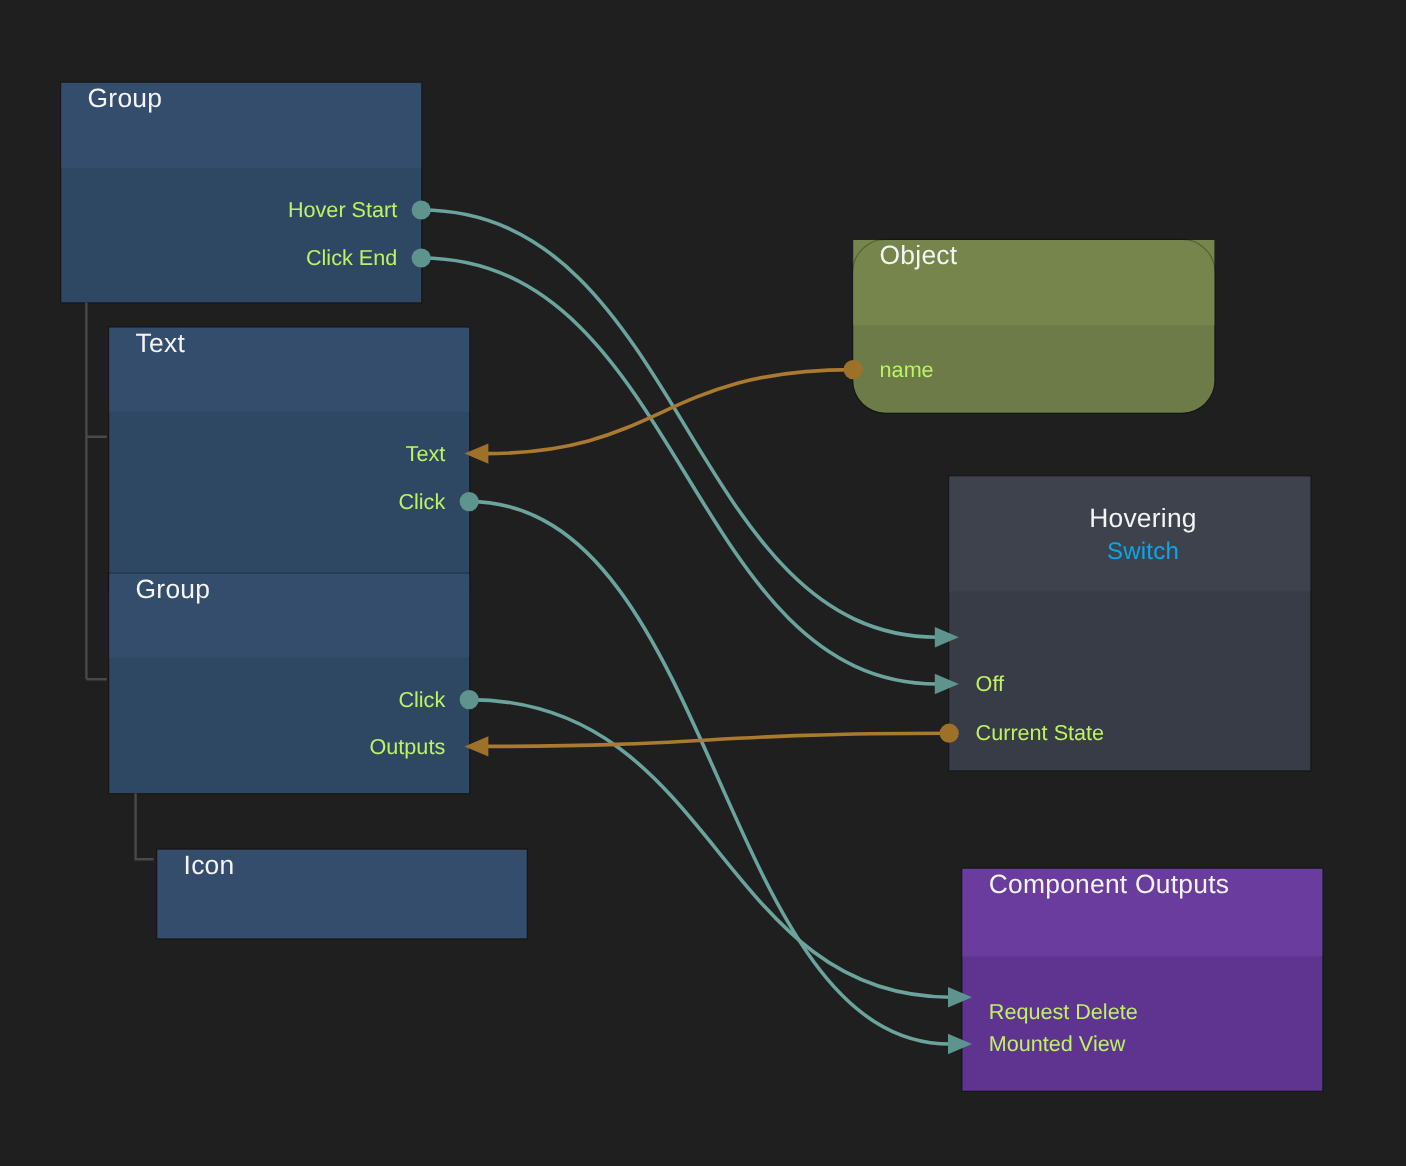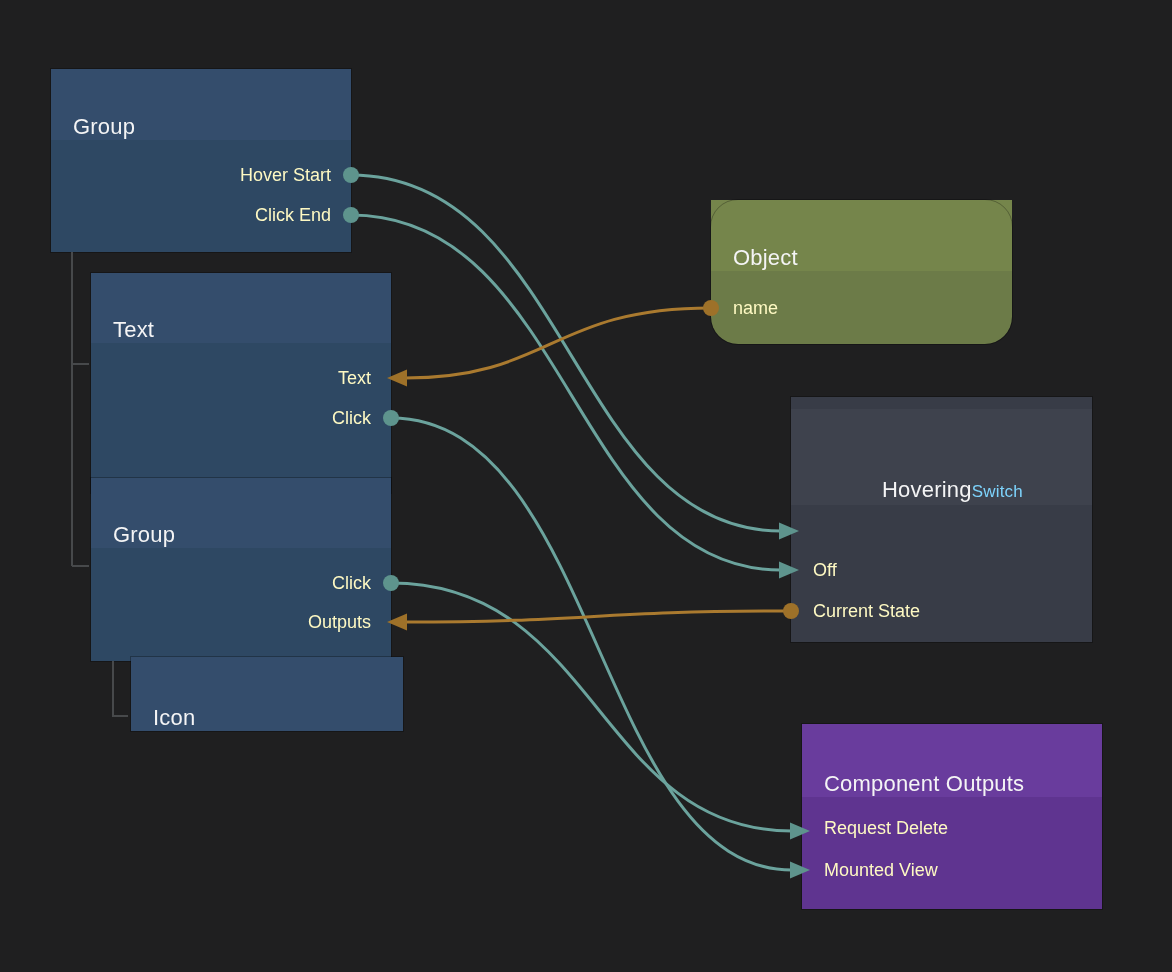--- a/index.html
+++ b/index.html
@@ -9,32 +9,32 @@
     background:#1f1f20;
     overflow:hidden;
     font-family:"Liberation Sans","DejaVu Sans",sans-serif;
   }
   .node{
     position:absolute;
     box-sizing:border-box;
     outline:1px solid rgba(0,0,0,.28);
   }
   .node .hdr{
-    display:flex;align-items:flex-end;
+    display:flex;align-items:flex-start;
     padding-left:22px;box-sizing:border-box;
     font-size:22px;color:#f4f4f5;letter-spacing:.2px;
   }
   .node .hdr.tall{
-    align-items:flex-end;justify-content:center;margin-top:12px;
+    flex-direction:column;align-items:center;justify-content:center;
   }
   .hdr .title-line{line-height:31px;}
-  .hdr .sub{font-size:17px;color:#7dd3fc;line-height:27px;}
+  .hdr .sub{font-size:20px;color:#0ea5e9;line-height:27px;}
   .port{
     position:absolute;left:0;right:0;height:24px;line-height:24px;
-    font-size:18px;color:#fef9c3;box-sizing:border-box;
+    font-size:18px;color:#bef264;box-sizing:border-box;
   }
   .port.right{text-align:right;padding-right:20px;}
   .port.left{text-align:left;padding-left:22px;}
   
   .blue{background:#2e4863;}      .blue .hdr{background:#344d6c;}
   .olive{background:#6c7b48;border-radius:27px;}     .olive .hdr{background:#75854b;}
   .gray{background:#383c47;}      .gray .hdr{background:#3e424d;}
   .purple{background:#5f3490;}    .purple .hdr{background:#693c9d;}
   .hdr-only{background:#344d6c;}
   svg.wires{position:absolute;left:0;top:0;pointer-events:none;}
@@ -74,21 +74,21 @@
       <span>Group</span>
     </div>
     <div class="port right" style="top:93px">
       <span>Click</span>
     </div>
     <div class="port right" style="top:132px">
       <span>Outputs</span>
     </div>
   </div>
 
-  <div class="node hdr-only" style="left:131px;top:657px;width:272px;height:74px">
+  <div class="node hdr-only" style="left:131px;top:708px;width:308px;height:74px">
     <div class="hdr" style="height:74px;background:transparent">
       <span>Icon</span>
     </div>
   </div>
 
   <div class="node olive" style="left:711px;top:200px;width:301px;height:144px">
     <div class="hdr" style="height:71px">
       <span>Object</span>
     </div>
     <div class="port left" style="top:96px">
@@ -106,21 +106,21 @@
     </div>
     <div class="port left" style="top:202px">
       <span>Current State</span>
     </div>
   </div>
 
   <div class="node purple" style="left:802px;top:724px;width:300px;height:185px">
     <div class="hdr" style="height:73px">
       <span>Component Outputs</span>
     </div>
-    <div class="port left" style="top:92px">
+    <div class="port left" style="top:107px">
       <span>Request Delete</span>
     </div>
     <div class="port left" style="top:134px">
       <span>Mounted View</span>
     </div>
   </div>
 
   <svg class="wires" width="1172" height="972" viewBox="0 0 1172 972">
 
     <path d="M72 252 L72 566 M72 364 L89 364 M72 566 L89 566" stroke="#47494b" stroke-width="2"></path>

